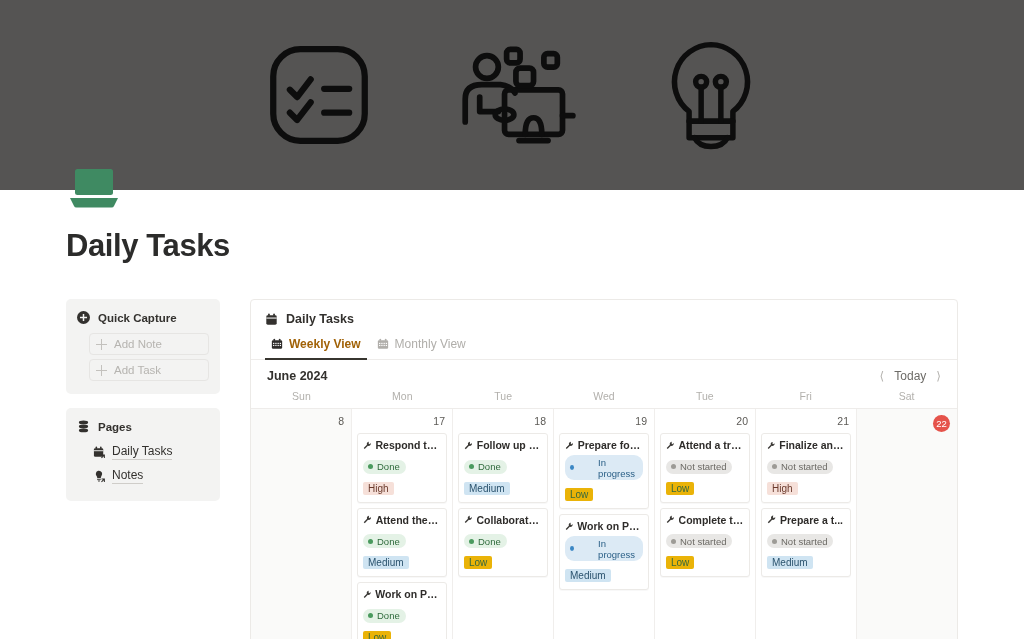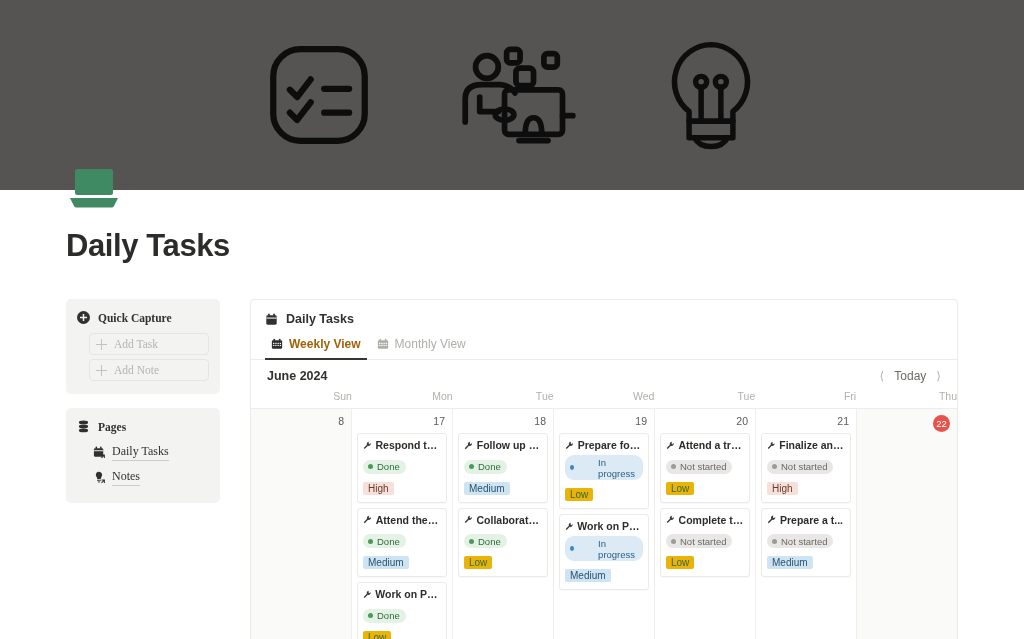--- a/index.html
+++ b/index.html
@@ -42,21 +42,21 @@
 
   
   .body-wrap {
     display: flex;
     align-items: flex-start;
     margin-top: 35px;
     padding-left: 66px;
   }
 
   
-  .sidebar { width: 154px; flex: 0 0 154px; font-family: Liberation Serif, serif; }
+  .sidebar { width: 154px; flex: 0 0 154px; }
   .panel {
     background: #f3f3f2;
     border-radius: 5px;
     padding: 12px 11px 13px 11px;
   }
   .panel + .panel { margin-top: 14px; }
   .panel-head {
     display: flex; align-items: center; gap: 8px;
     font-size: 11.5px; font-weight: bold; color: #33312e;
     margin-bottom: 9px;
@@ -127,21 +127,21 @@
   }
   .cal-month { font-size: 12.5px; font-weight: bold; color: #33312e; }
   .cal-nav { display: flex; align-items: center; gap: 10px; }
   .cal-nav .chev { font-size: 12px; color: #b4b2ae; line-height: 1; }
   .cal-today { font-size: 12px; color: #6d6b67; }
 
   
   .wk-head { display: flex; }
   .wk-head div {
     flex: 1 1 0;
-    text-align: right;
+    text-align: center;
     font-size: 10.5px;
     color: #b2b0ac;
     padding-bottom: 6px;
   }
 
   
   .grid { display: flex; border-top: 1px solid #eeecea; height: 236px; }
   .col {
     flex: 1 1 0;
     border-right: 1px solid #f0eeec;
@@ -258,25 +258,25 @@
         <svg width="13" height="13" viewBox="0 0 14 14">
           <circle cx="7" cy="7" r="7" fill="#33312e"></circle>
           <rect x="6.2" y="3.2" width="1.6" height="7.6" fill="#f3f3f2"></rect>
           <rect x="3.2" y="6.2" width="7.6" height="1.6" fill="#f3f3f2"></rect>
         </svg>
         <span>Quick Capture</span>
       </div>
 
       <div class="ghost-btn">
         <span class="plus-thin"></span>
-        <span>Add Task</span>
+        <span>Add Note</span>
       </div>
       <div class="ghost-btn">
         <span class="plus-thin"></span>
-        <span>Add Note</span>
+        <span>Add Task</span>
       </div>
     </div>
 
     <div class="panel">
       <div class="panel-head pages">
         <svg width="13" height="13" viewBox="0 0 14 14" fill="#33312e">
           <ellipse cx="7" cy="2.6" rx="5" ry="2.1"></ellipse>
           <ellipse cx="7" cy="7" rx="5" ry="2.1"></ellipse>
           <ellipse cx="7" cy="11.2" rx="5" ry="2.1"></ellipse>
         </svg>
@@ -366,21 +366,21 @@
       </div>
     </div>
 
     <div class="wk-head">
       <div>Sun</div>
       <div>Mon</div>
       <div>Tue</div>
       <div>Wed</div>
       <div>Tue</div>
       <div>Fri</div>
-      <div>Thu</div>
+      <div>Sat</div>
     </div>
 
     <div class="grid" id="calendar-grid">
         <div class="col weekend">
           <div class="daynum">8</div>
         </div>
         <div class="col">
           <div class="daynum">17</div>
           <div class="task"><div class="task-title">
               <svg width="9" height="9" viewBox="0 0 14 14" fill="#3b3936">

